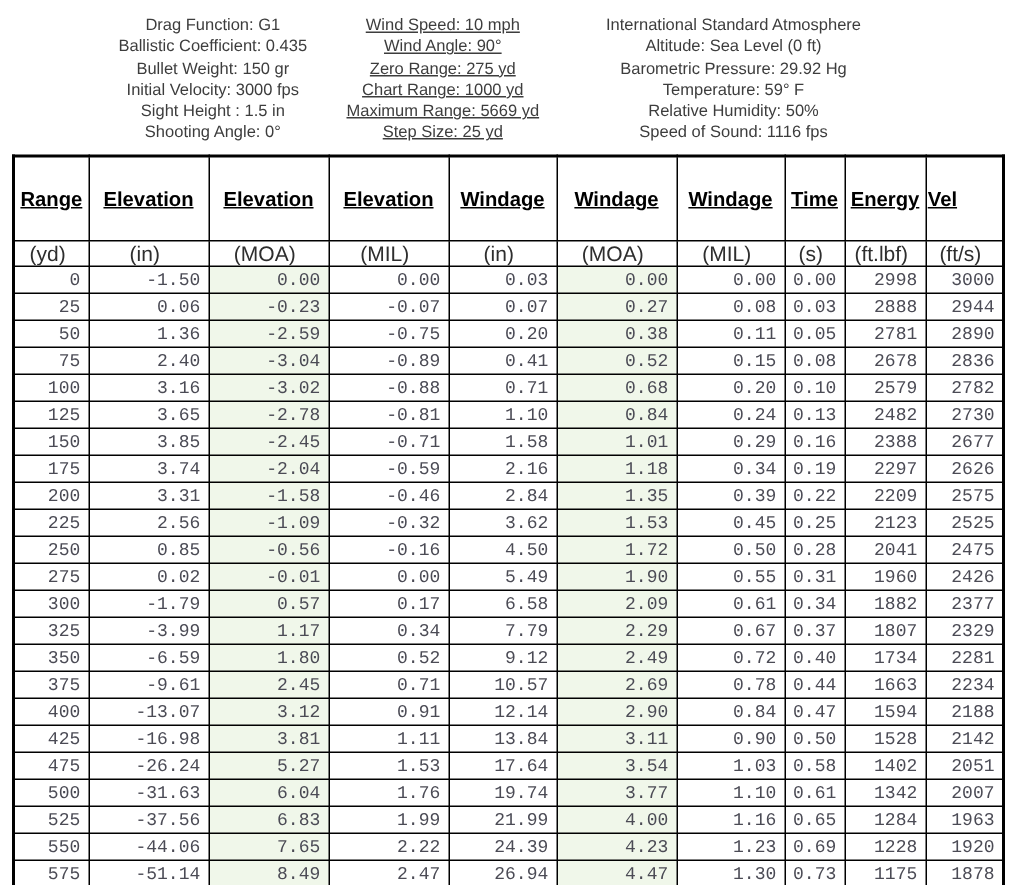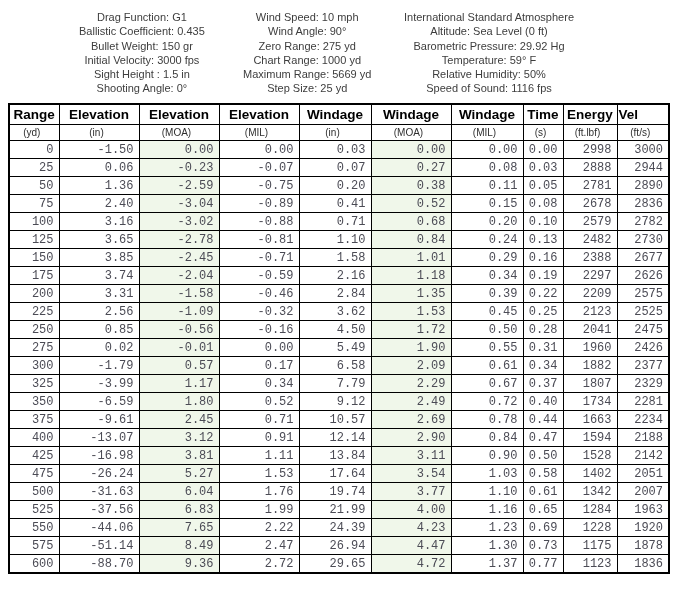--- a/index.html
+++ b/index.html
@@ -20,21 +20,21 @@
   
   .settings-col {
     position: absolute;
     top: 10px;
     font-size: 11px;
     line-height: 14.3px;
     color: #3d3d3d;
     white-space: nowrap;
   }
   .settings-col.c1 { left: 79px; }
-  .settings-col.c2 { left: 243px; }
+  .settings-col.c2 { left: 231px; text-decoration: underline; }
   .settings-col.c3 { left: 404px; }
   .settings-line { display: block; text-align: center; }
   .atm-title { }
   
   table.ballistics {
     position: absolute;
     left: 8px;
     top: 103px;
     width: 660px;
     border-collapse: collapse;
@@ -48,32 +48,33 @@
     overflow: hidden;
     white-space: nowrap;
   }
   tr.hdr th {
     font-family: "Liberation Sans", sans-serif;
     font-size: 13.5px;
     font-weight: bold;
     color: #000000;
     text-align: center;
     height: 19px;
-    padding: 0 1px;
+    padding: 18px 1px;
     background: #ffffff;
+    text-decoration: underline;
   }
   tr.hdr th sub.velsub {
     font-size: 9px;
     font-weight: bold;
     vertical-align: -2px;
     margin-left: 37px;
   }
   tr.units td {
     font-family: "Liberation Sans", sans-serif;
-    font-size: 10px;
+    font-size: 14px;
     color: #2e2e2e;
     text-align: center;
     height: 15px;
     background: #ffffff;
   }
   tr.datarow td {
     font-family: "Liberation Mono", "DejaVu Sans Mono", monospace;
     font-size: 12px;
     color: #4b4b55;
     text-align: right;

